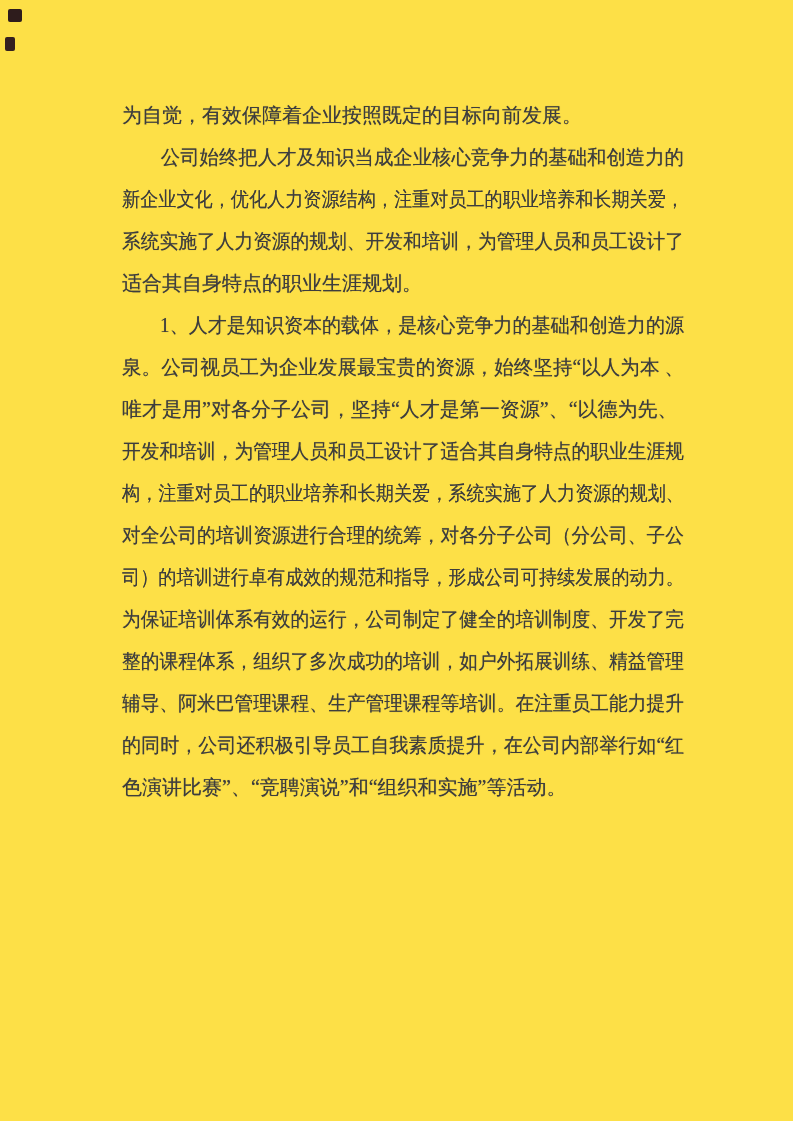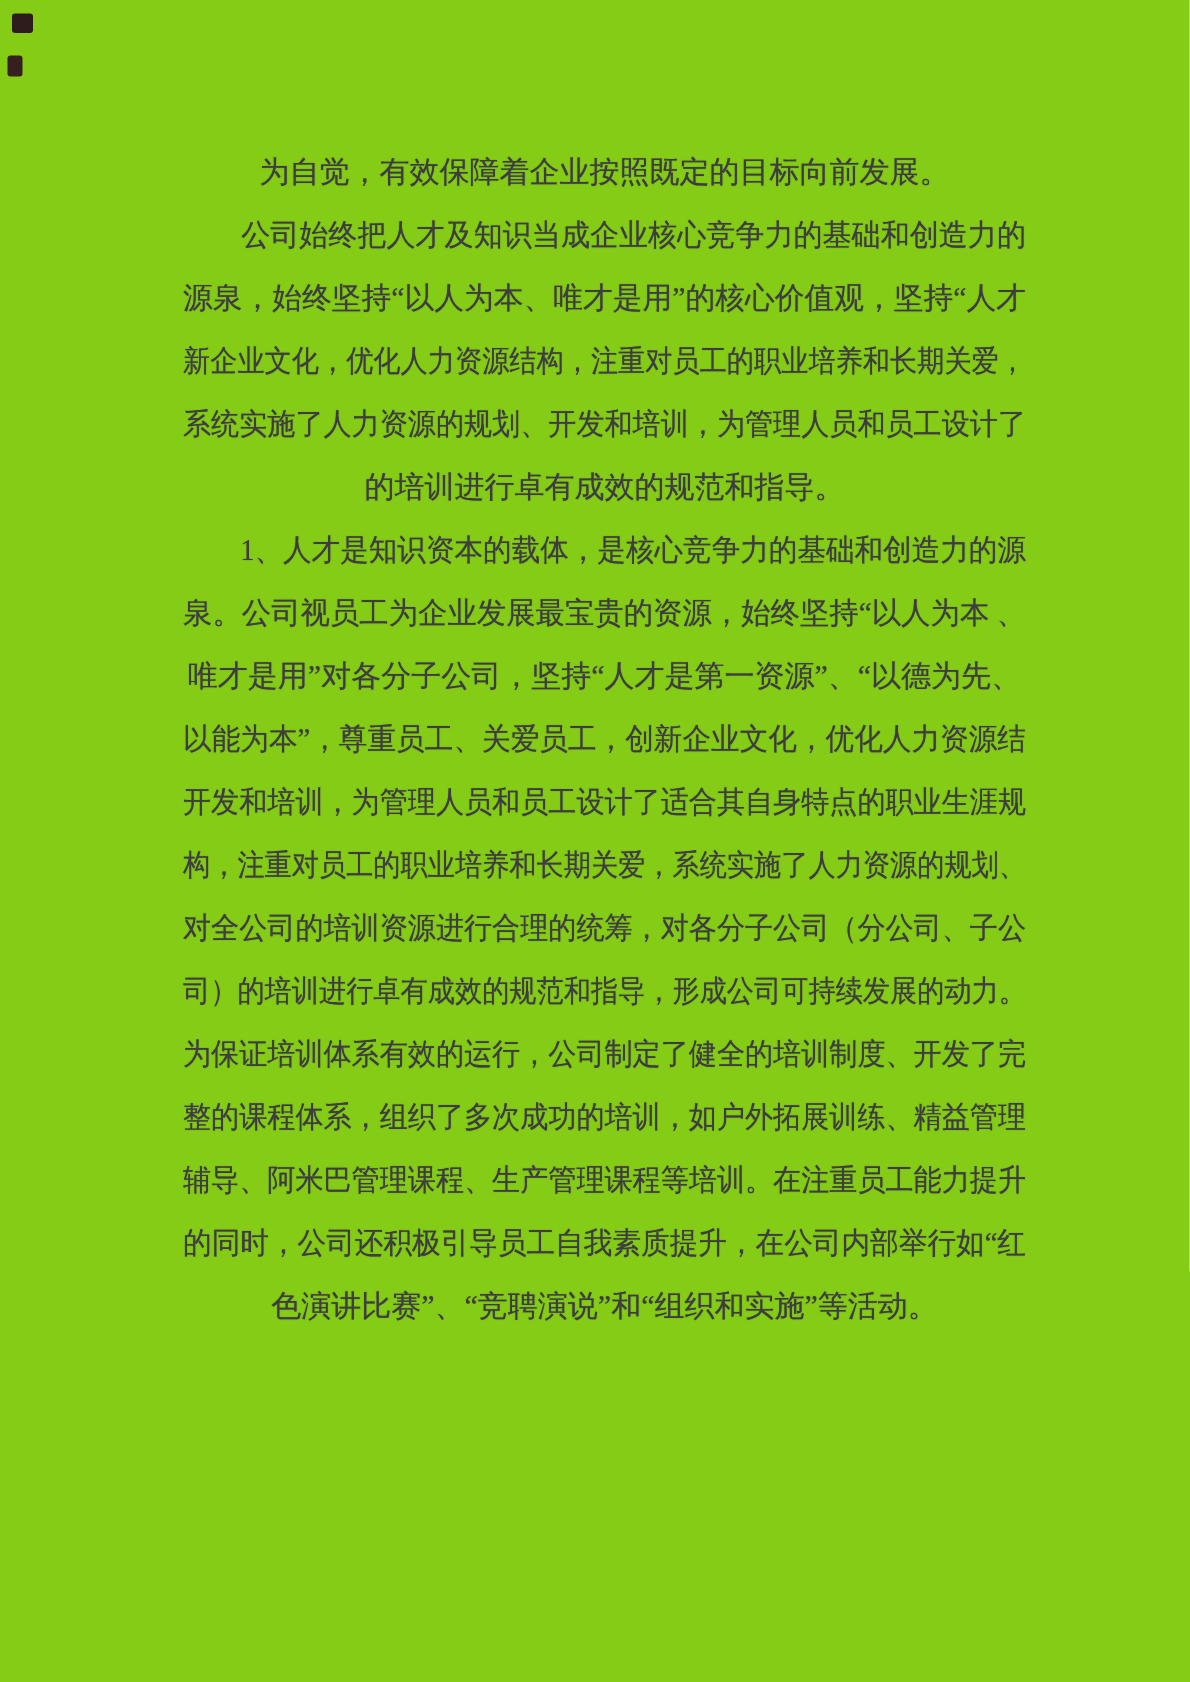--- a/index.html
+++ b/index.html
@@ -8,22 +8,21 @@
     font-family: "Liberation Serif", "DejaVu Serif", serif;
   }
   body {
     position: relative;
     background: #fefefe;
     overflow: hidden;
   }
   .page {
     position: absolute;
     inset: 0;
-    background: #84cc16;
-    text-align: center;
+    background: #fde047;
   }
   .text-block {
     position: absolute;
     left: 122px;
     top: 94px;
     width: 562px;
   }
   .text-line {
     height: 42px;
     line-height: 42px;
@@ -43,28 +42,26 @@
   }
 </style>
 </head>
 <body>
 
 <div class="page">
 
   <div class="text-block">
     <div class="text-line"><span>为自觉，有效保障着企业按照既定的目标向前发展。</span></div>
     <div class="text-line"><span style="transform: scaleX(0.968966);">　　公司始终把人才及知识当成企业核心竞争力的基础和创造力的</span></div>
-    <div class="text-line"><span style="transform: scaleX(0.99181);">源泉，始终坚持“以人为本、唯才是用”的核心价值观，坚持“人才</span></div>
     <div class="text-line"><span style="transform: scaleX(0.906452);">新企业文化，优化人力资源结构，注重对员工的职业培养和长期关爱，</span></div>
     <div class="text-line"><span style="transform: scaleX(0.936667);">系统实施了人力资源的规划、开发和培训，为管理人员和员工设计了</span></div>
-    <div class="text-line"><span>的培训进行卓有成效的规范和指导。</span></div>
+    <div class="text-line"><span>适合其自身特点的职业生涯规划。</span></div>
     <div class="text-line"><span style="transform: scaleX(0.952542);">　　1、人才是知识资本的载体，是核心竞争力的基础和创造力的源</span></div>
     <div class="text-line"><span style="transform: scaleX(0.979281);">泉。公司视员工为企业发展最宝贵的资源，始终坚持“以人为本 、</span></div>
     <div class="text-line"><span>唯才是用”对各分子公司，坚持“人才是第一资源”、“以德为先、</span></div>
-    <div class="text-line"><span style="transform: scaleX(0.954337);">以能为本”，尊重员工、关爱员工，创新企业文化，优化人力资源结</span></div>
     <div class="text-line"><span style="transform: scaleX(0.936667);">开发和培训，为管理人员和员工设计了适合其自身特点的职业生涯规</span></div>
     <div class="text-line"><span style="transform: scaleX(0.906452);">构，注重对员工的职业培养和长期关爱，系统实施了人力资源的规划、</span></div>
     <div class="text-line"><span style="transform: scaleX(0.936667);">对全公司的培训资源进行合理的统筹，对各分子公司（分公司、子公</span></div>
     <div class="text-line"><span style="transform: scaleX(0.906452);">司）的培训进行卓有成效的规范和指导，形成公司可持续发展的动力。</span></div>
     <div class="text-line"><span style="transform: scaleX(0.936667);">为保证培训体系有效的运行，公司制定了健全的培训制度、开发了完</span></div>
     <div class="text-line"><span style="transform: scaleX(0.936667);">整的课程体系，组织了多次成功的培训，如户外拓展训练、精益管理</span></div>
     <div class="text-line"><span style="transform: scaleX(0.936667);">辅导、阿米巴管理课程、生产管理课程等培训。在注重员工能力提升</span></div>
     <div class="text-line"><span style="transform: scaleX(0.954337);">的同时，公司还积极引导员工自我素质提升，在公司内部举行如“红</span></div>
     <div class="text-line"><span>色演讲比赛”、“竞聘演说”和“组织和实施”等活动。</span></div>
   </div>

